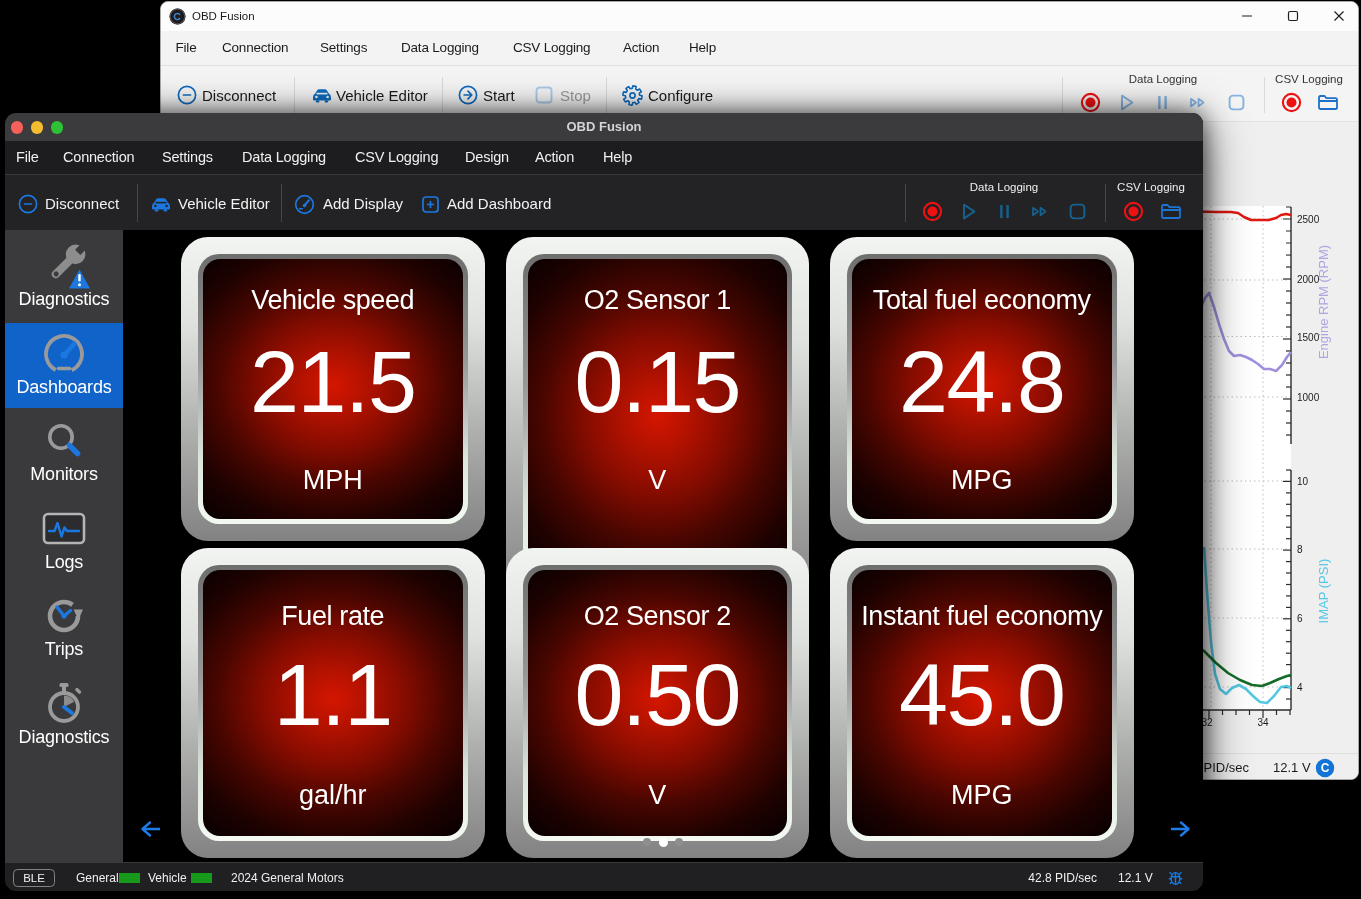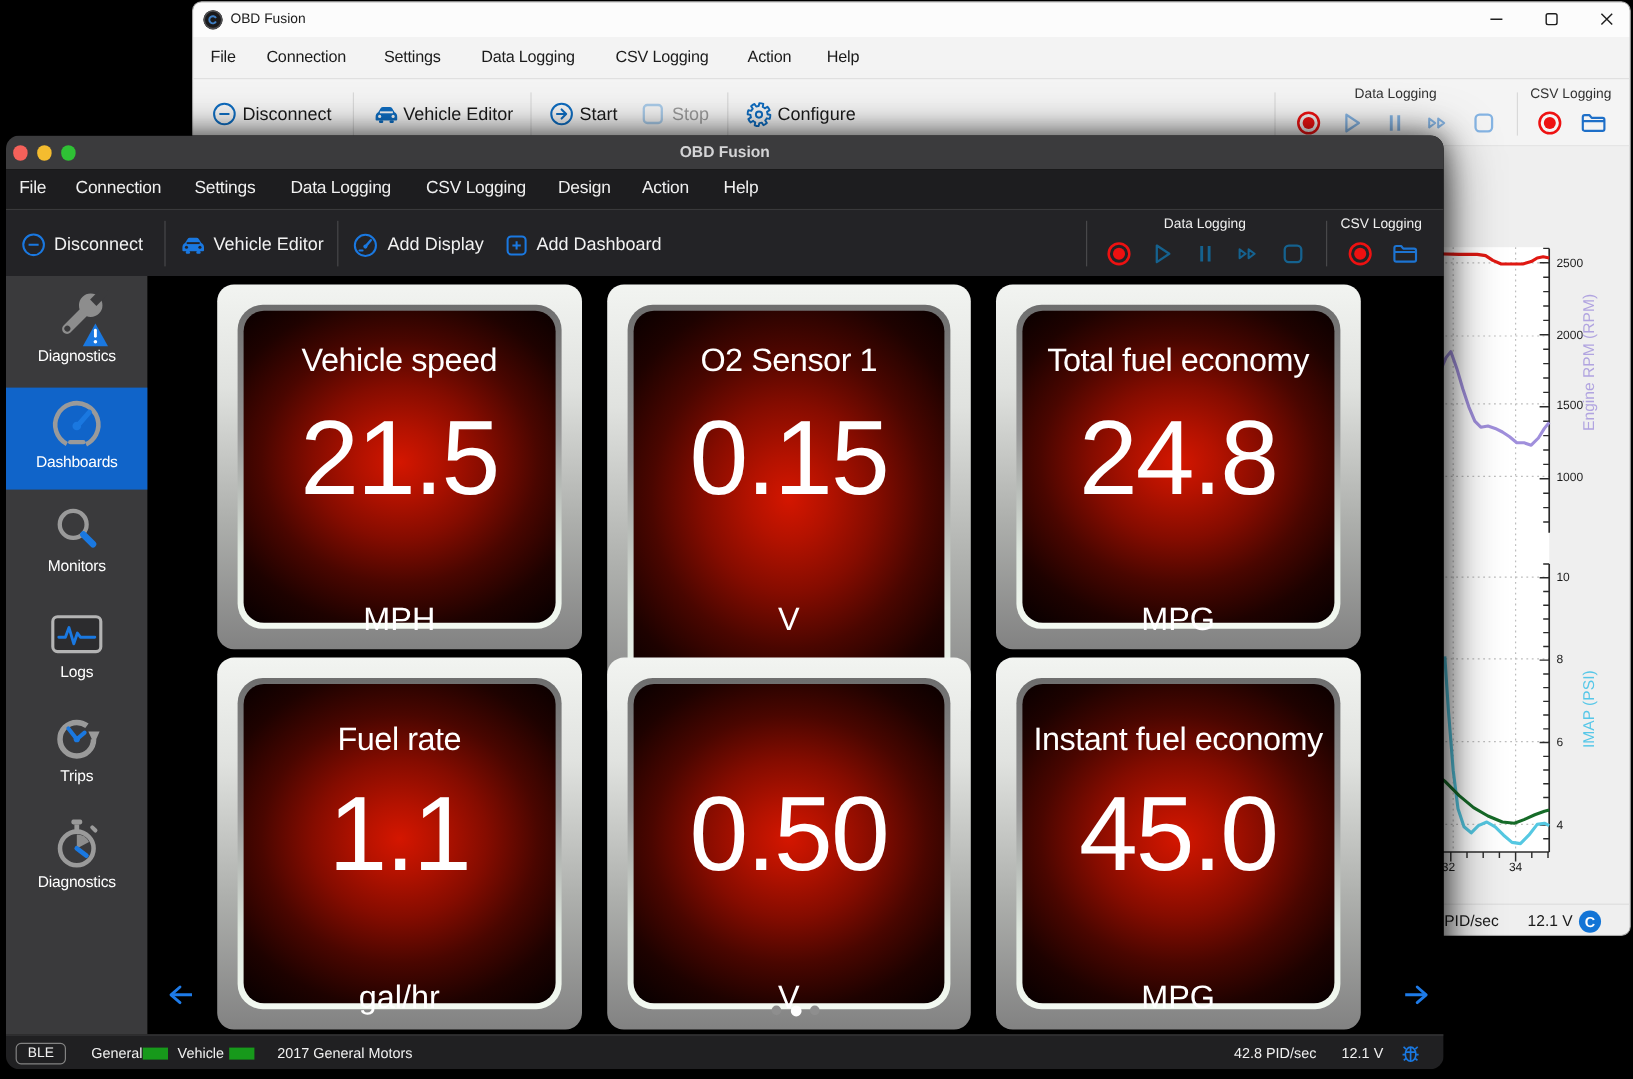--- a/index.html
+++ b/index.html
@@ -30,35 +30,35 @@
 .light { position:absolute; top:8px; width:12.5px; height:12.5px; border-radius:50%; }
 .m-menu { position:absolute; left:0; top:28px; width:100%; height:33px; background:#1d1d1f; }
 .m-menu span { position:absolute; top:0; line-height:33px; font-size:14.5px; color:#f0f0f0; letter-spacing:-0.2px; }
 .m-toolbar { position:absolute; left:0; top:61px; width:100%; height:56px; background:#232326; border-top:1px solid #39393b; }
 .m-toolbar .tb-txt { position:absolute; top:19px; line-height:20px; font-size:15px; color:#f2f2f2; }
 .m-toolbar .tb-lbl { position:absolute; top:5px; line-height:14px; font-size:11.5px; color:#eee; transform:translateX(-50%); white-space:nowrap; }
 .msep { position:absolute; top:9px; width:1px; height:38px; background:#48484a; }
 .m-main { position:absolute; left:0; top:117px; width:100%; height:632px; background:#000; }
 .sidebar { position:absolute; left:0; top:0; width:118px; height:632px; background:#3a3a3c; }
 .sb-item { position:absolute; left:0; width:118px; height:85px; }
-.sb-item .lbl { position:absolute; left:0; top:54px; width:100%; text-align:center; font-size:13px; color:#fff; letter-spacing:-0.2px; }
+.sb-item .lbl { position:absolute; left:0; top:54px; width:100%; text-align:center; font-size:18px; color:#fff; letter-spacing:-0.2px; }
 .sb-item svg { position:absolute; left:50%; top:31px; transform:translate(-50%,-50%); }
 .m-status { position:absolute; left:0; top:749px; width:100%; height:29px; background:#202022; border-top:1px solid #39393b; color:#f0f0f0; font-size:12px; }
 .m-content { position:absolute; left:118px; top:0; width:1080px; height:632px; background:#000; }
 
 
-.tile { position:absolute; border-radius:14px;
+.tile { position:absolute; border-radius:27px;
   background:linear-gradient(180deg,#f2f4f1 0%,#e0e2df 28%,#aeb0ad 64%,#828282 100%); }
 .tile .ring { position:absolute; left:17px; right:17px; top:17px; bottom:17px; border-radius:21px;
   background:linear-gradient(180deg,#6e6e6e 0%,#989898 40%,#dde6dd 76%,#f4faf2 100%); }
 .tile .face { position:absolute; left:22px; right:22px; top:22px; bottom:22px; border-radius:17px;
   background:radial-gradient(82% 72% at 50% 48.5%, #d41600 0%, #b41200 15%, #850c00 34%, #4a0600 54%, #1e0200 74%, #0a0000 91%); }
 .tile .g-title { position:absolute; left:0; width:100%; text-align:center; font-size:27px; line-height:27px; color:#fff; letter-spacing:-0.4px; }
 .tile .g-value { position:absolute; left:0; width:100%; text-align:center; font-size:88px; line-height:88px; color:#fff; letter-spacing:-1.5px; }
-.tile .g-unit { position:absolute; left:0; width:100%; text-align:center; font-size:27px; line-height:27px; color:#fff;margin-top:36px; }
+.tile .g-unit { position:absolute; left:0; width:100%; text-align:center; font-size:27px; line-height:27px; color:#fff; }
 </style>
 </head>
 <body>
 
 <div id="win">
   <div class="w-title">
     <svg class="abs" style="left:8px;top:6px" width="17" height="17" viewBox="0 0 17 17">
       <circle cx="8.5" cy="8.5" r="8" fill="#1a1a1c"></circle>
       <circle cx="8.5" cy="8.5" r="7.3" fill="none" stroke="#4e4e50" stroke-width="1.3"></circle>
       <path d="M11,7 A3,3 0 1 0 11,10" fill="none" stroke="#3f7fc4" stroke-width="1.6"></path>
@@ -417,20 +417,21 @@
       <div class="tile" style="left:58px;top:318px;width:303.5px;height:310px">
         <div class="ring"></div>
           <div class="face"></div>
         <div class="g-title" style="top:54.5px">Fuel rate</div>
         <div class="g-value" style="top:103px">1.1</div>
         <div class="g-unit" style="top:233.5px">gal/hr</div>
       </div>
       <div class="tile" style="left:382.5px;top:318px;width:303.5px;height:310px">
         <div class="ring"></div>
           <div class="face"></div>
+        <div class="g-title" style="top:54.5px">O2 Sensor 2</div>
         <div class="g-value" style="top:103px">0.50</div>
         <div class="g-unit" style="top:233.5px">V</div>
       </div>
       <div class="tile" style="left:707px;top:318px;width:303.5px;height:310px">
         <div class="ring"></div>
           <div class="face"></div>
         <div class="g-title" style="top:54.5px">Instant fuel economy</div>
         <div class="g-value" style="top:103px">45.0</div>
         <div class="g-unit" style="top:233.5px">MPG</div>
       </div>
@@ -446,21 +447,21 @@
       <div class="abs" style="left:535.5px;top:607.5px;width:9px;height:9px;border-radius:50%;background:#fff"></div>
       <div class="abs" style="left:552px;top:608px;width:8px;height:8px;border-radius:50%;background:#8e8e8e"></div>
     </div>
   </div>
   <div class="m-status">
     <div class="abs" style="left:8px;top:5.5px;width:42px;height:18px;border:1px solid #828282;border-radius:4.5px;text-align:center;line-height:16px;font-size:11.5px">BLE</div>
     <span class="abs" style="left:71px;top:8px">General</span>
     <div class="abs" style="left:114px;top:9.5px;width:21px;height:10px;background:#17991b"></div>
     <span class="abs" style="left:143px;top:8px">Vehicle</span>
     <div class="abs" style="left:186px;top:9.5px;width:21px;height:10px;background:#17991b"></div>
-    <span class="abs" style="left:226px;top:8px">2017 General Motors</span>
+    <span class="abs" style="left:226px;top:8px">2024 General Motors</span>
     <span class="abs" style="right:106px;top:8px">42.8 PID/sec</span>
     <span class="abs" style="left:1113px;top:8px">12.1 V</span>
     <svg class="abs" style="left:1162px;top:6px" width="17" height="17" viewBox="0 0 17 17">
       <g stroke="#1a78e0" stroke-width="1.4" fill="none">
         <ellipse cx="8.5" cy="9.5" rx="4.4" ry="5.9"></ellipse>
         <line x1="8.5" y1="3.6" x2="8.5" y2="15.4"></line>
         <line x1="4.1" y1="7.8" x2="12.9" y2="7.8"></line>
         <line x1="4.6" y1="5.2" x2="2.6" y2="3.3"></line>
           <line x1="12.4" y1="5.2" x2="14.4" y2="3.3"></line>
         <line x1="4.1" y1="9.8" x2="1.8" y2="9.8"></line>

